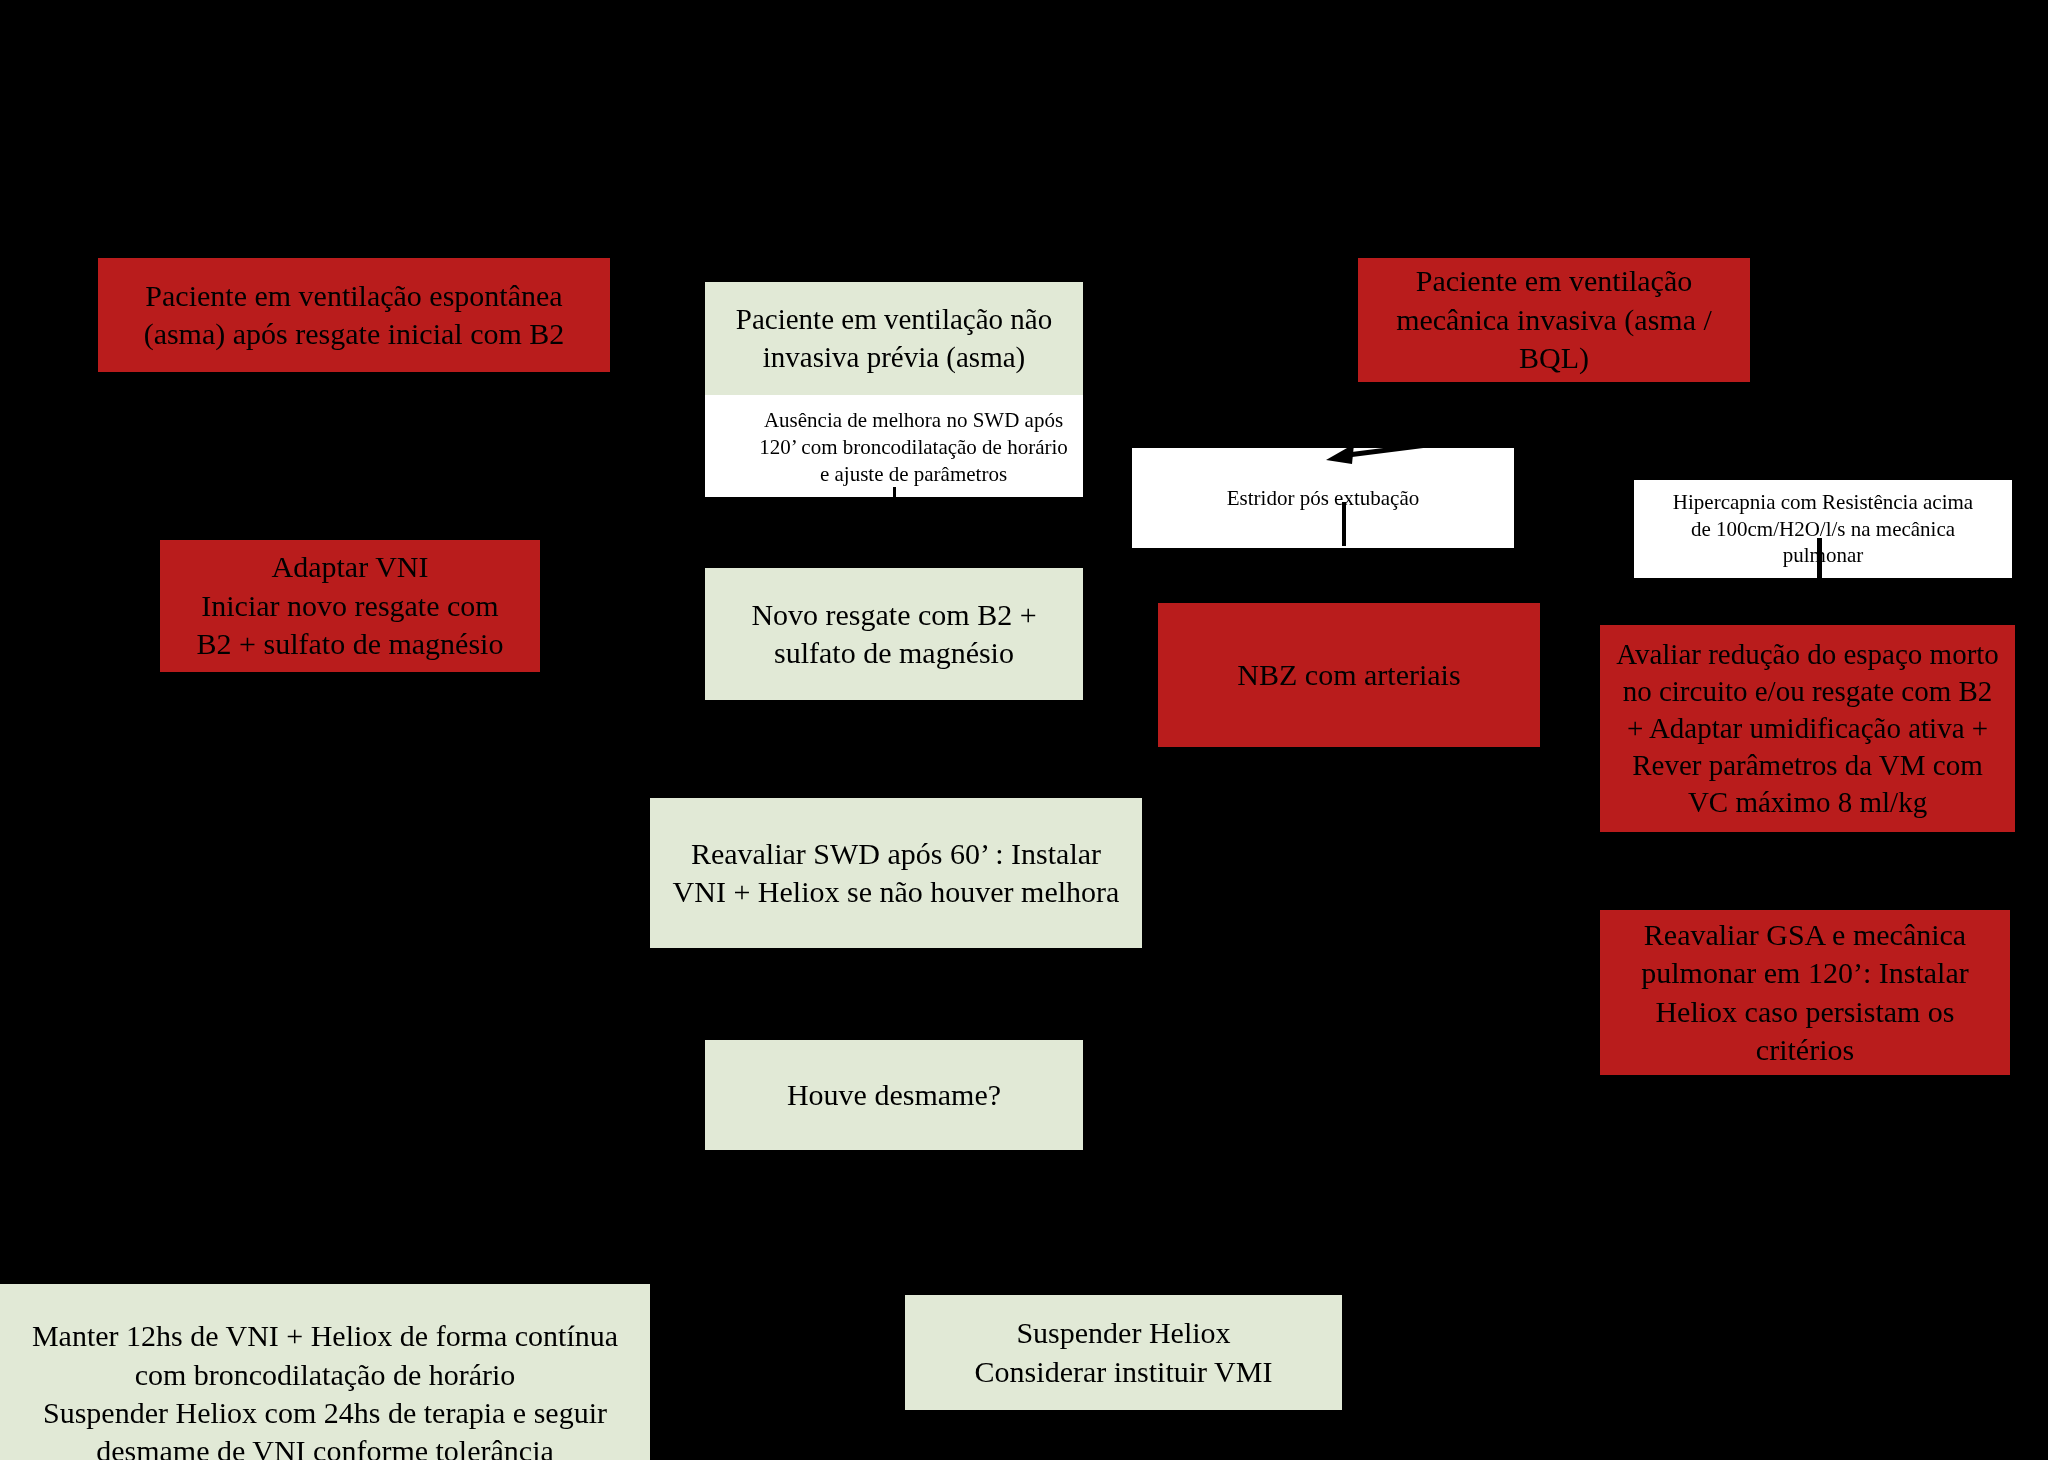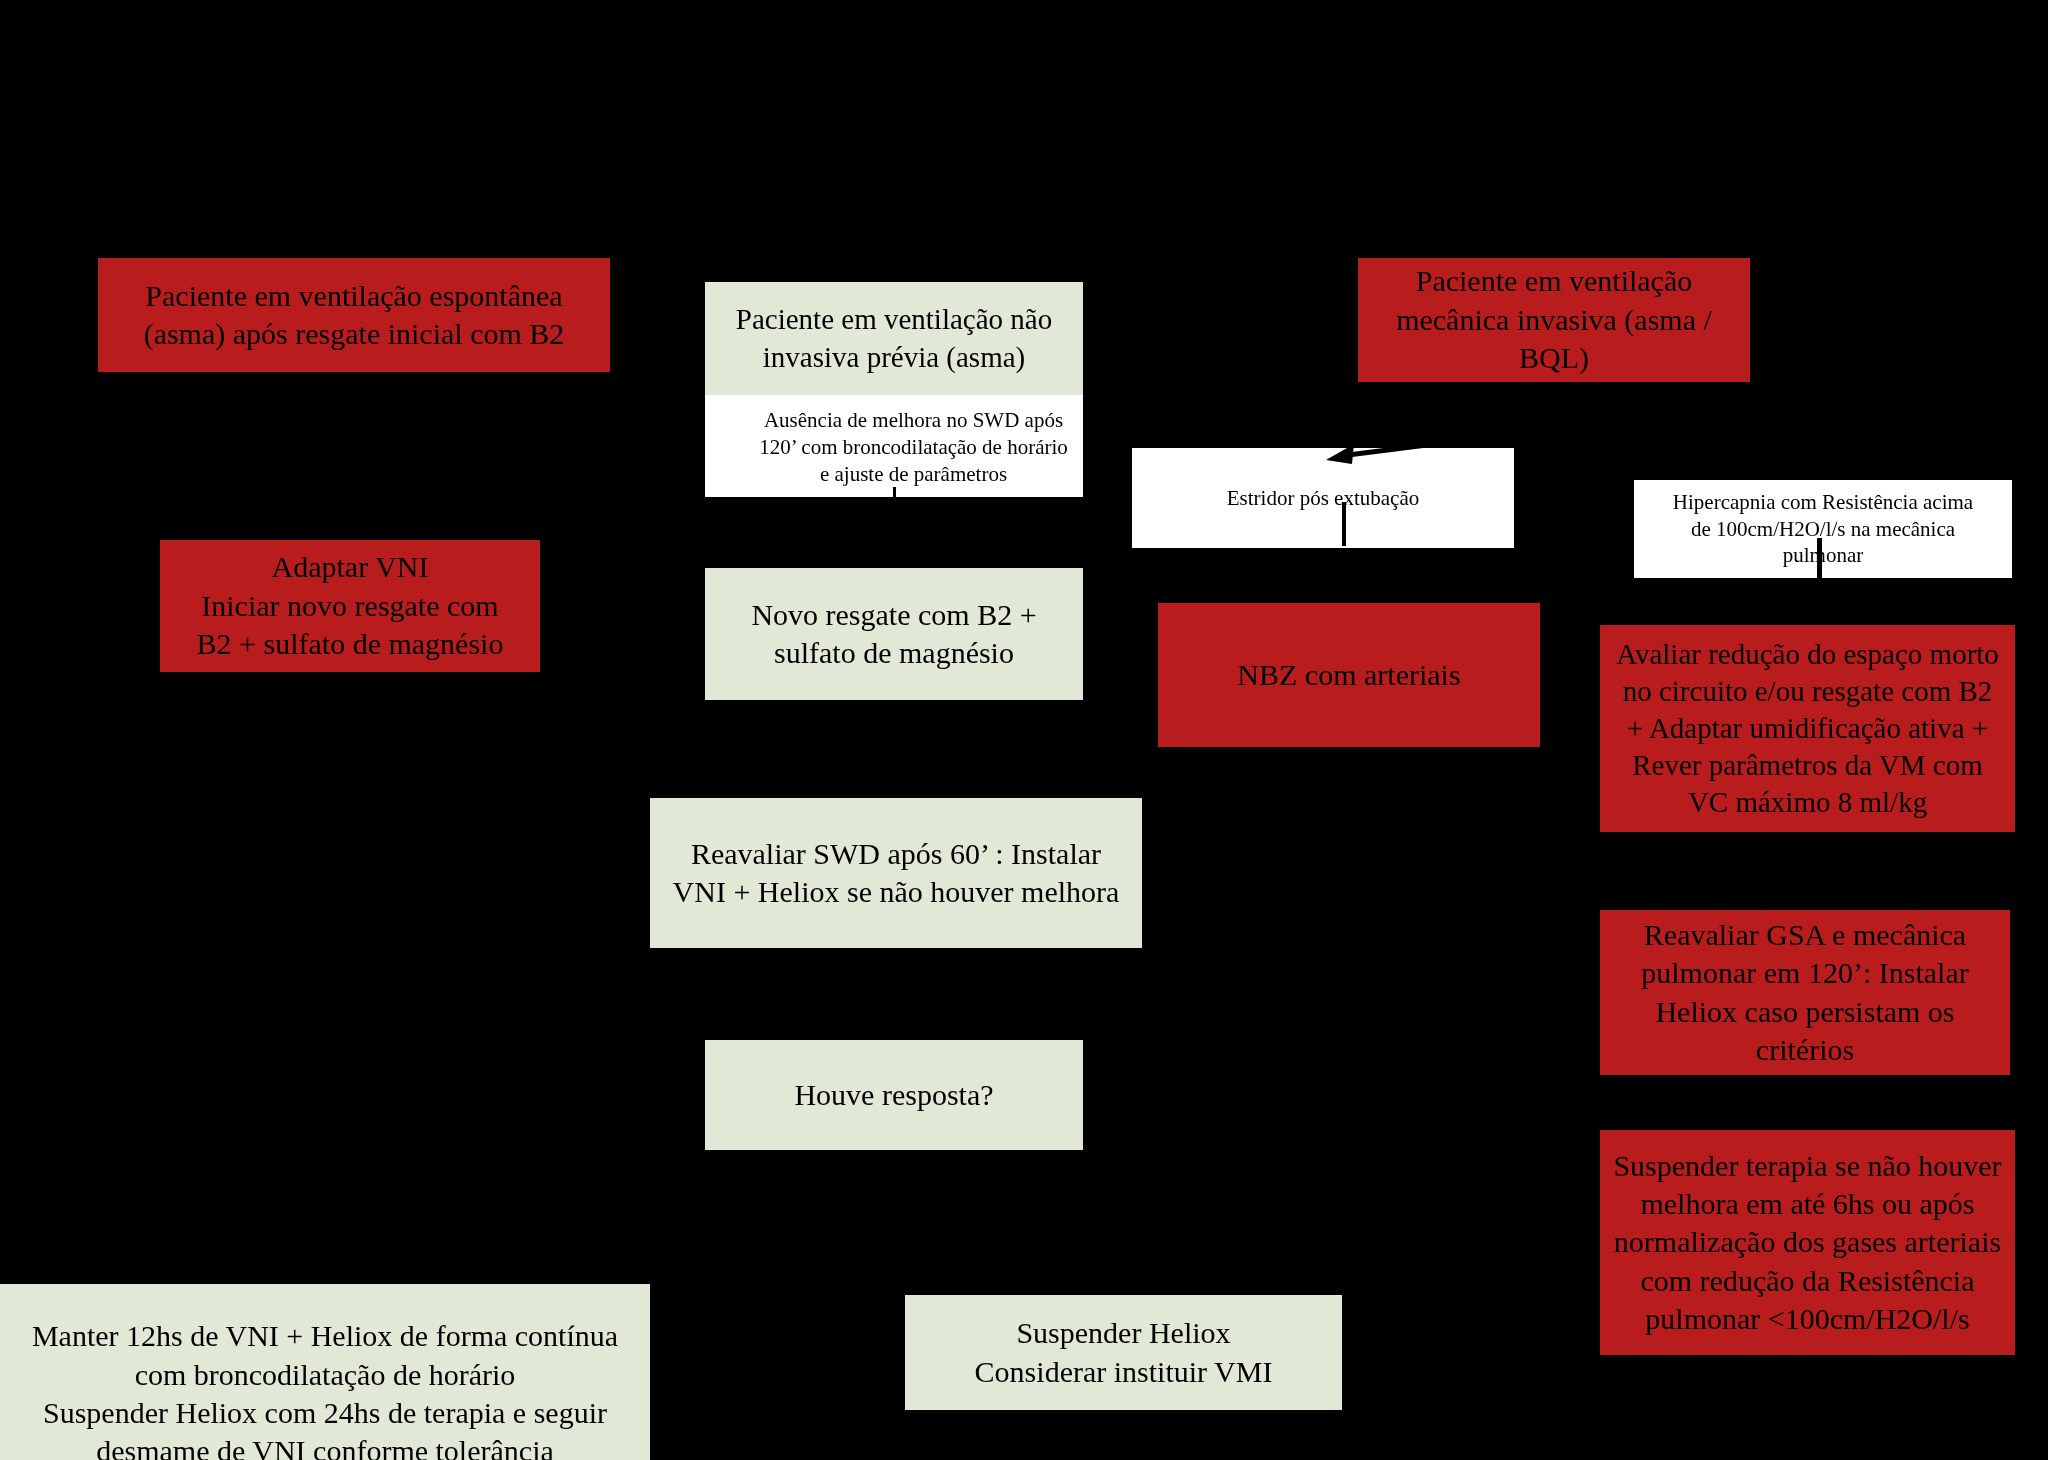--- a/index.html
+++ b/index.html
@@ -97,27 +97,22 @@
 VC máximo 8 ml/kg</div>
 
   <div class="node green fs-lg" style="left:650px; top:798px; width:492px; height:150px;">Reavaliar SWD após 60’ : Instalar
 VNI + Heliox se não houver melhora</div>
 
   <div class="node peach fs-lg" style="left:1600px; top:910px; width:410px; height:165px;">Reavaliar GSA e mecânica
 pulmonar em 120’: Instalar
 Heliox caso persistam os
 critérios</div>
 
-  <div class="node green fs-lg" style="left:705px; top:1040px; width:378px; height:110px;">Houve resposta?</div>
+  <div class="node green fs-lg" style="left:705px; top:1040px; width:378px; height:110px;">Houve desmame?</div>
 
-  <div class="node peach fs-lg" style="left:1600px; top:1130px; width:415px; height:225px;">Suspender terapia se não houver
-melhora em até 6hs ou após
-normalização dos gases arteriais
-com redução da Resistência
-pulmonar &lt;100cm/H2O/l/s</div>
 
   <div class="node green fs-lg" style="left:0px; top:1284px; width:650px; height:220px;">Manter 12hs de VNI + Heliox de forma contínua
 com broncodilatação de horário
 Suspender Heliox com 24hs de terapia e seguir
 desmame de VNI conforme tolerância</div>
 
   <div class="node green fs-lg" style="left:905px; top:1295px; width:437px; height:115px;">Suspender Heliox
 Considerar  instituir VMI</div>
 
 </div>

